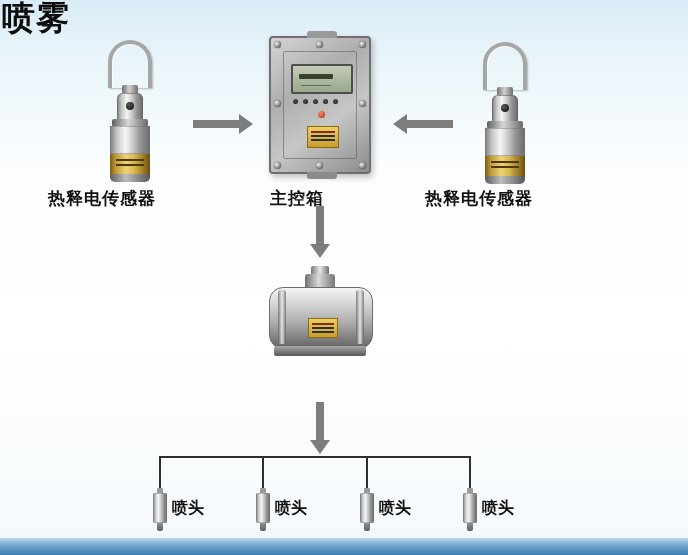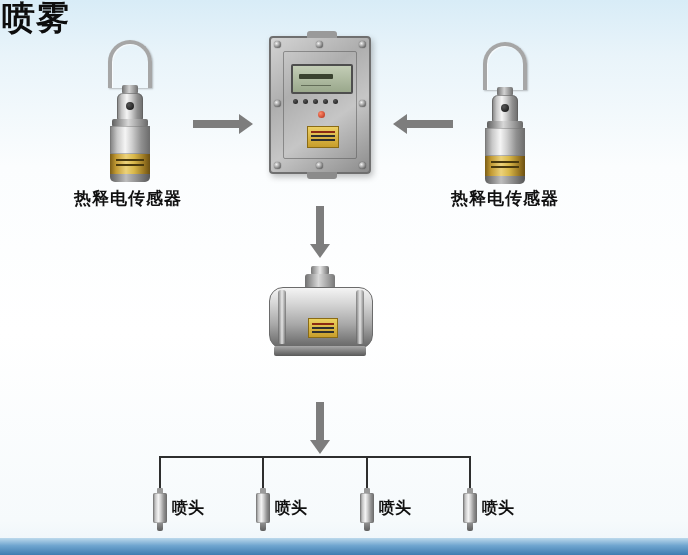--- a/index.html
+++ b/index.html
@@ -2,21 +2,21 @@
 <html><head>
 <meta charset="utf-8">
 <style>
   html,body{margin:0;padding:0;background:#fff;}
   #canvas{
     position:relative;width:688px;height:555px;overflow:hidden;
     font-family:Liberation Serif, serif;color:#111;
     background:linear-gradient(180deg,#d8ecf7 0%,#e9f4fa 10%,#fbfdfe 30%,#ffffff 60%,#f6fafc 94%,#eaf3f9 100%);
   }
   .title{position:absolute;left:2px;top:-4px;font-size:33px;font-weight:bold;color:#0d0d0d;letter-spacing:1px;margin:0;}
-  .label{position:absolute;font-size:17px;font-weight:bold;text-align:center;letter-spacing:1px;color:#111;}
+  .label{position:absolute;font-size:17px;font-weight:bold;letter-spacing:1px;color:#111;}
   .label-sensor-left{left:48px;top:187px;width:160px;}
   .label-control{left:270px;top:187px;width:100px;}
   .label-sensor-right{left:425px;top:187px;width:160px;}
   .label-valve{left:258px;top:378px;width:124px;}
   .nozzle-label{position:absolute;font-size:16px;font-weight:bold;color:#111;width:44px;}
 
   
   .metal-h{background:linear-gradient(90deg,#7d7d7d 0%,#c8c8c8 18%,#f5f5f5 38%,#cfcfcf 55%,#909090 78%,#6b6b6b 100%);}
 
   
@@ -189,20 +189,21 @@
   <div class="arrow arrow-right-in">
     <div class="ar-shaft-h"></div>
     <div class="ar-head-r"></div>
   </div>
   <div class="arrow arrow-left-in">
     <div class="ar-head-l"></div>
     <div class="ar-shaft-h"></div>
   </div>
 
   <div class="label label-sensor-left">热释电传感器</div>
+  <div class="label label-control">主控箱</div>
   <div class="label label-sensor-right">热释电传感器</div>
 
   <div class="arrow arrow-down arrow-down-1">
     <div class="ar-shaft-v"></div>
     <div class="ar-head-d"></div>
   </div>
 
   <div class="valve">
     <div class="vgland"></div>
     <div class="vneck"></div>

